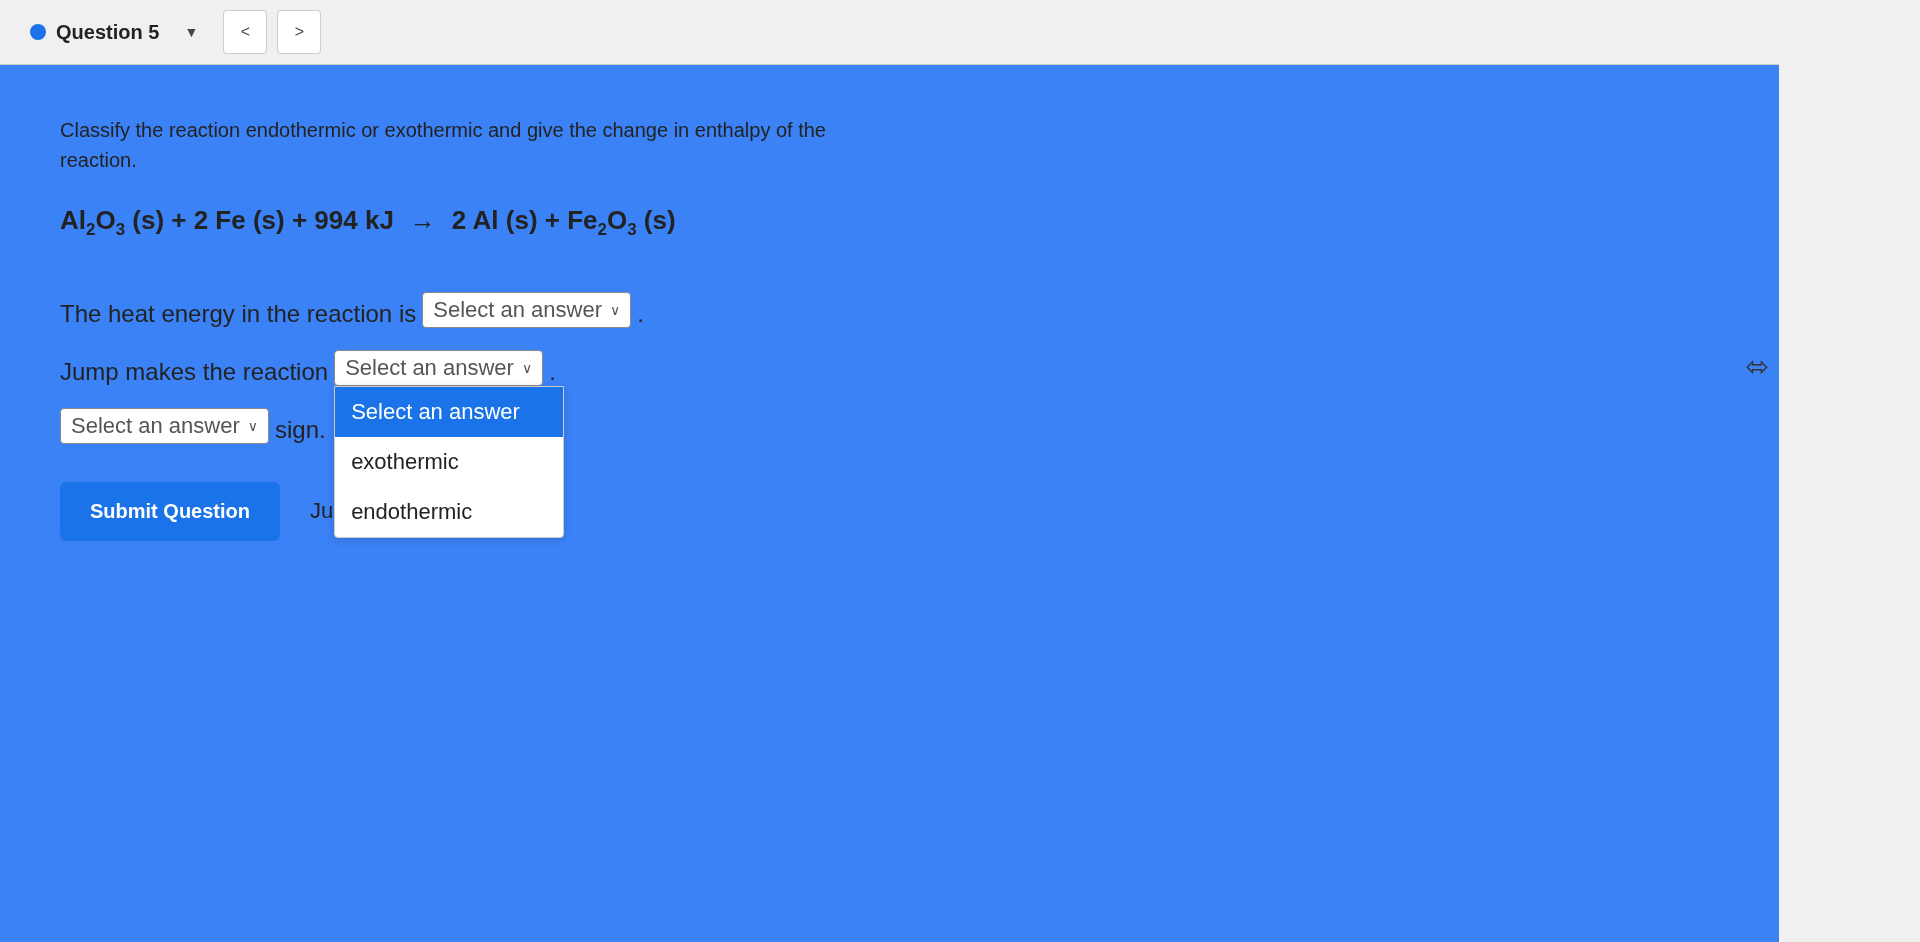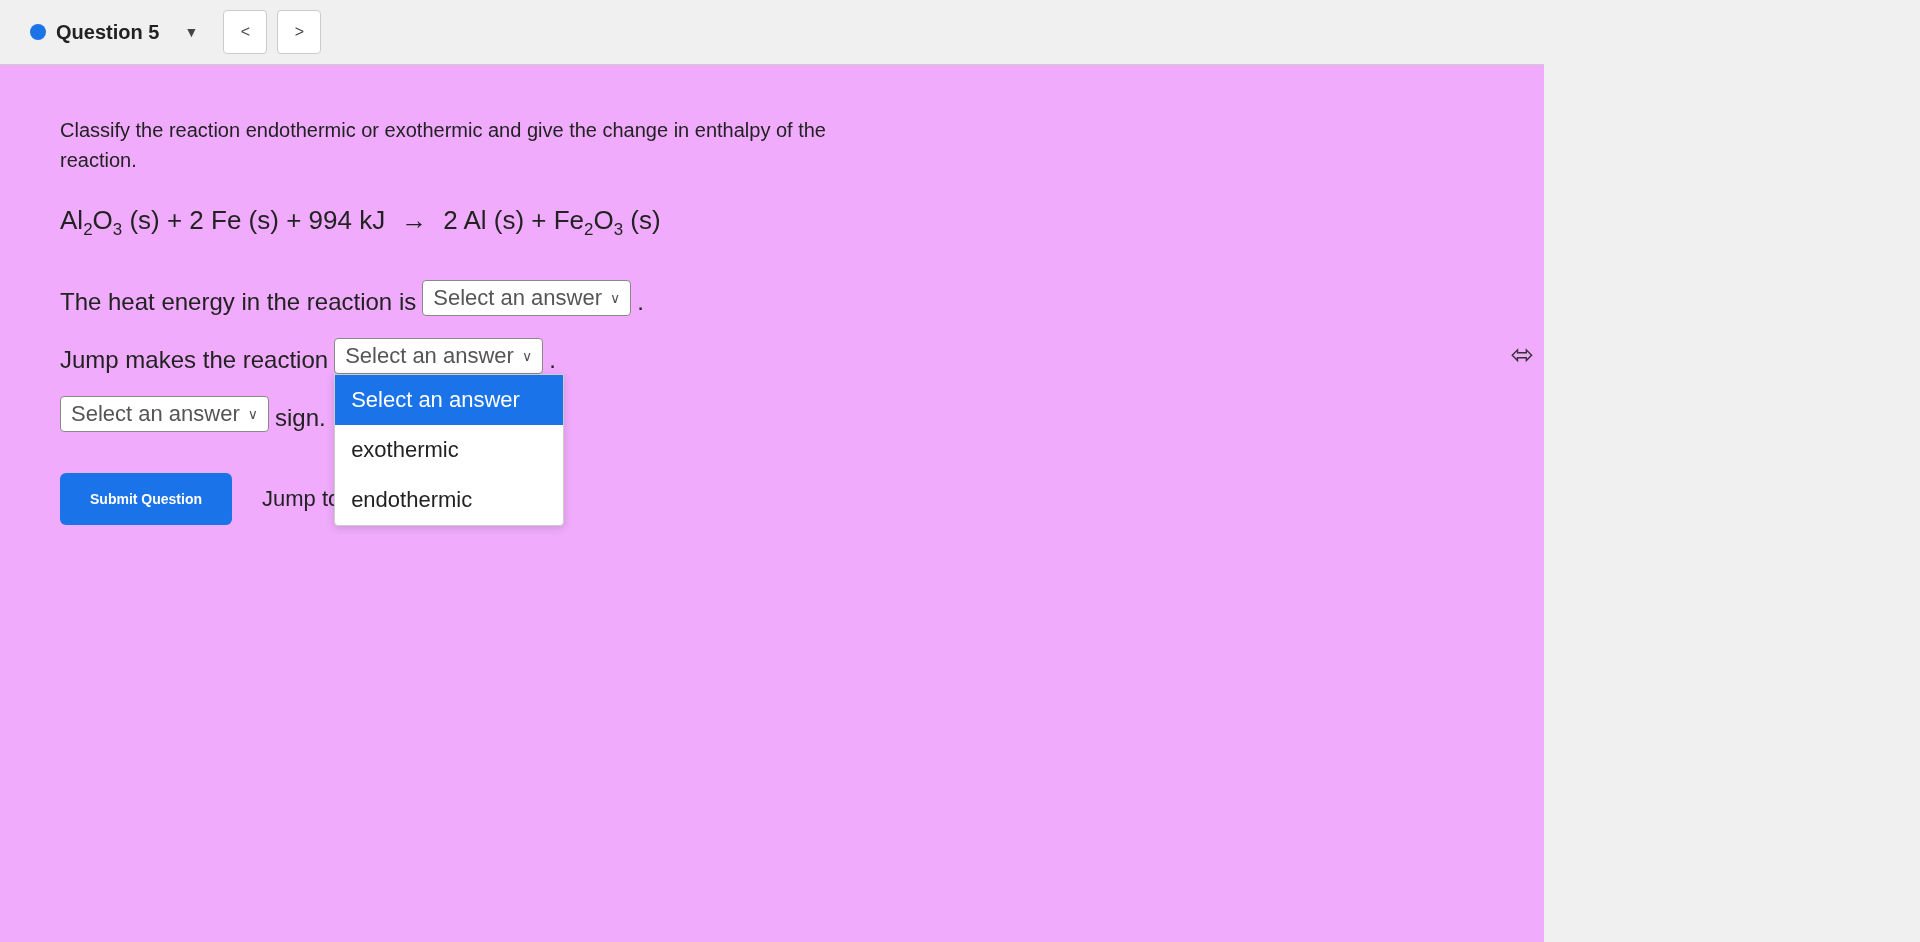--- a/index.html
+++ b/index.html
@@ -11,23 +11,23 @@
     body {
       background-color: #f0f0f0;
       font-family: Arial, sans-serif;
       font-size: 18px;
       color: #222;
       width: 1920px;
       min-height: 942px;
     }
 
     .page-container {
-      width: 1544px;
+      width: 1779px;
       min-height: 942px;
-      background: #f0abfc;
+      background: #3b82f6;
       padding: 0;
     }
 
     .top-bar {
       display: flex;
       align-items: center;
       padding: 10px 30px;
       border-bottom: 1px solid #ccc;
       background: #f0f0f0;
       gap: 10px;
@@ -85,24 +85,25 @@
     .question-text {
       font-size: 20px;
       color: #222;
       line-height: 1.5;
       margin-bottom: 30px;
     }
 
     .equation {
       font-size: 26px;
       color: #222;
-      margin-bottom: 40px;
+      margin-bottom: 52px;
       display: flex;
       align-items: baseline;
       gap: 0;
+      font-weight: bold;
     }
 
     .sub {
       font-size: 0.65em;
       vertical-align: sub;
     }
 
     .arrow-symbol {
       margin: 0 16px;
       font-size: 26px;
@@ -173,21 +174,21 @@
       gap: 20px;
       margin-top: 36px;
     }
 
     .submit-btn {
       background-color: #1a73e8;
       color: #fff;
       border: none;
       border-radius: 6px;
       padding: 18px 30px;
-      font-size: 14px;
+      font-size: 20px;
       font-weight: 600;
       cursor: pointer;
     }
 
     .jump-btn {
       background-color: transparent;
       color: #222;
       border: none;
       font-size: 22px;
       cursor: pointer;

